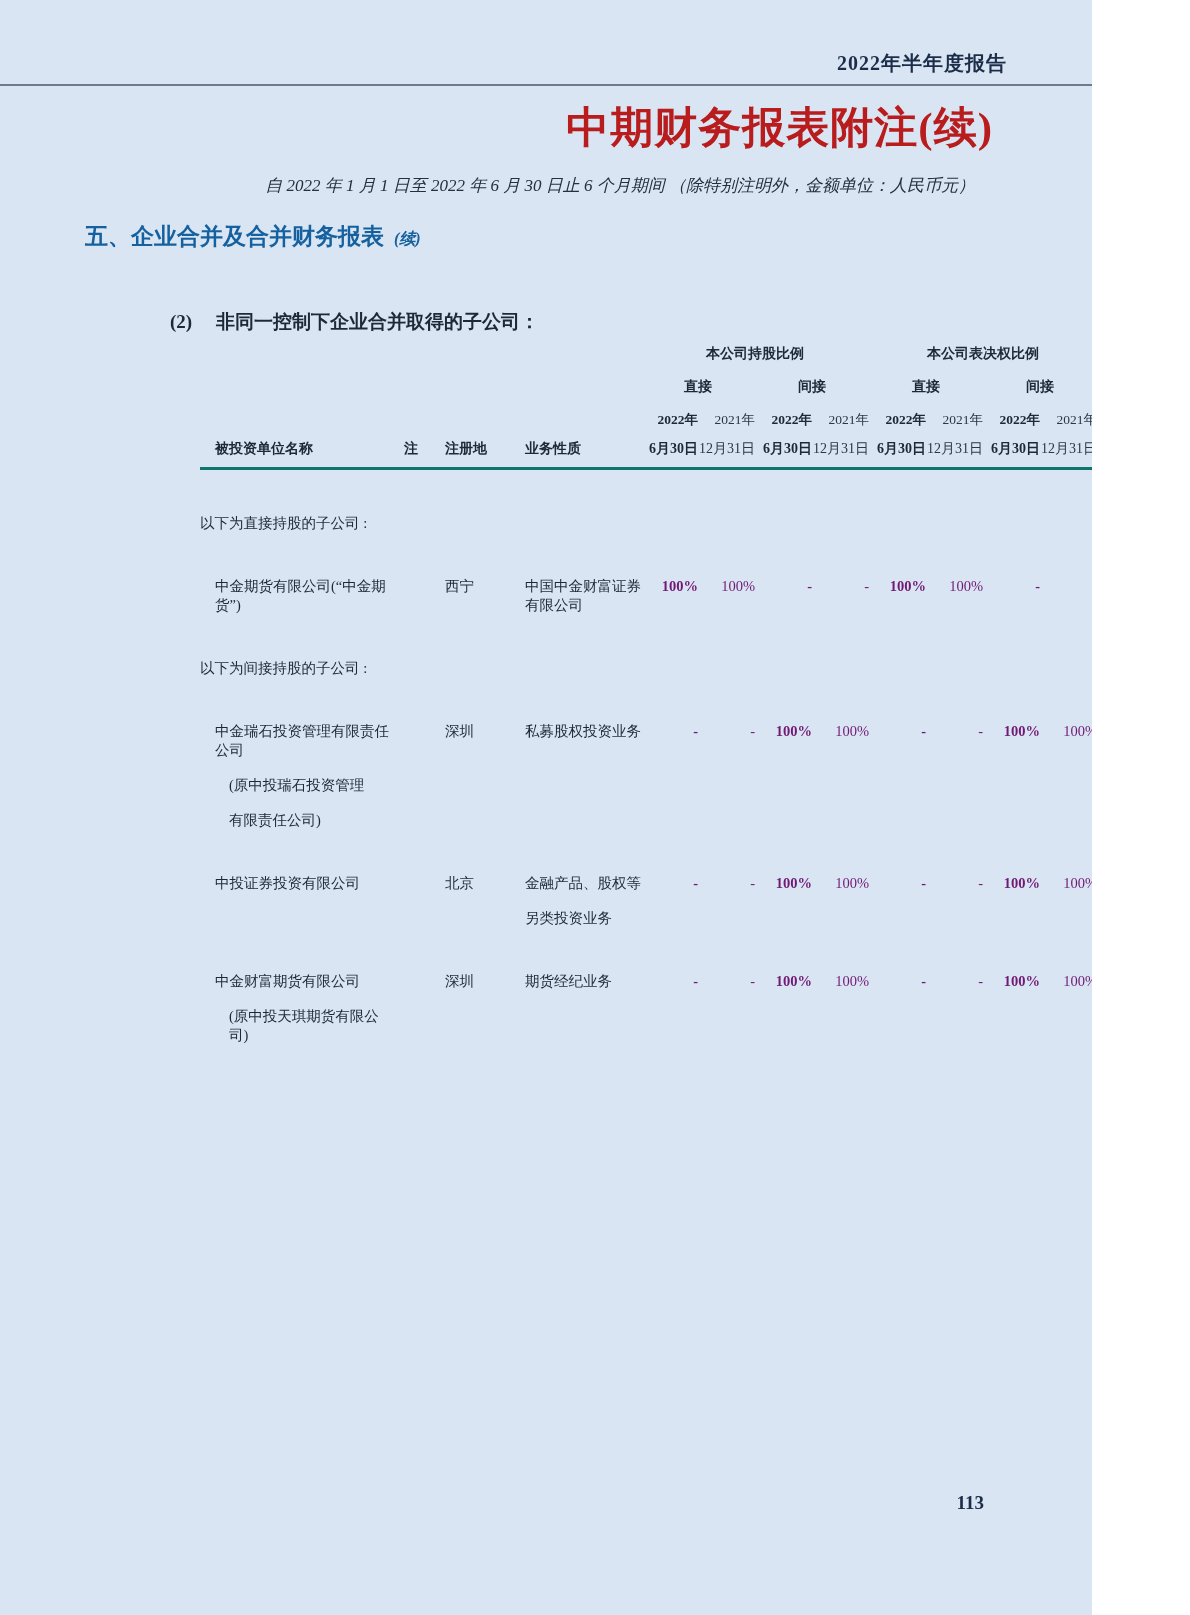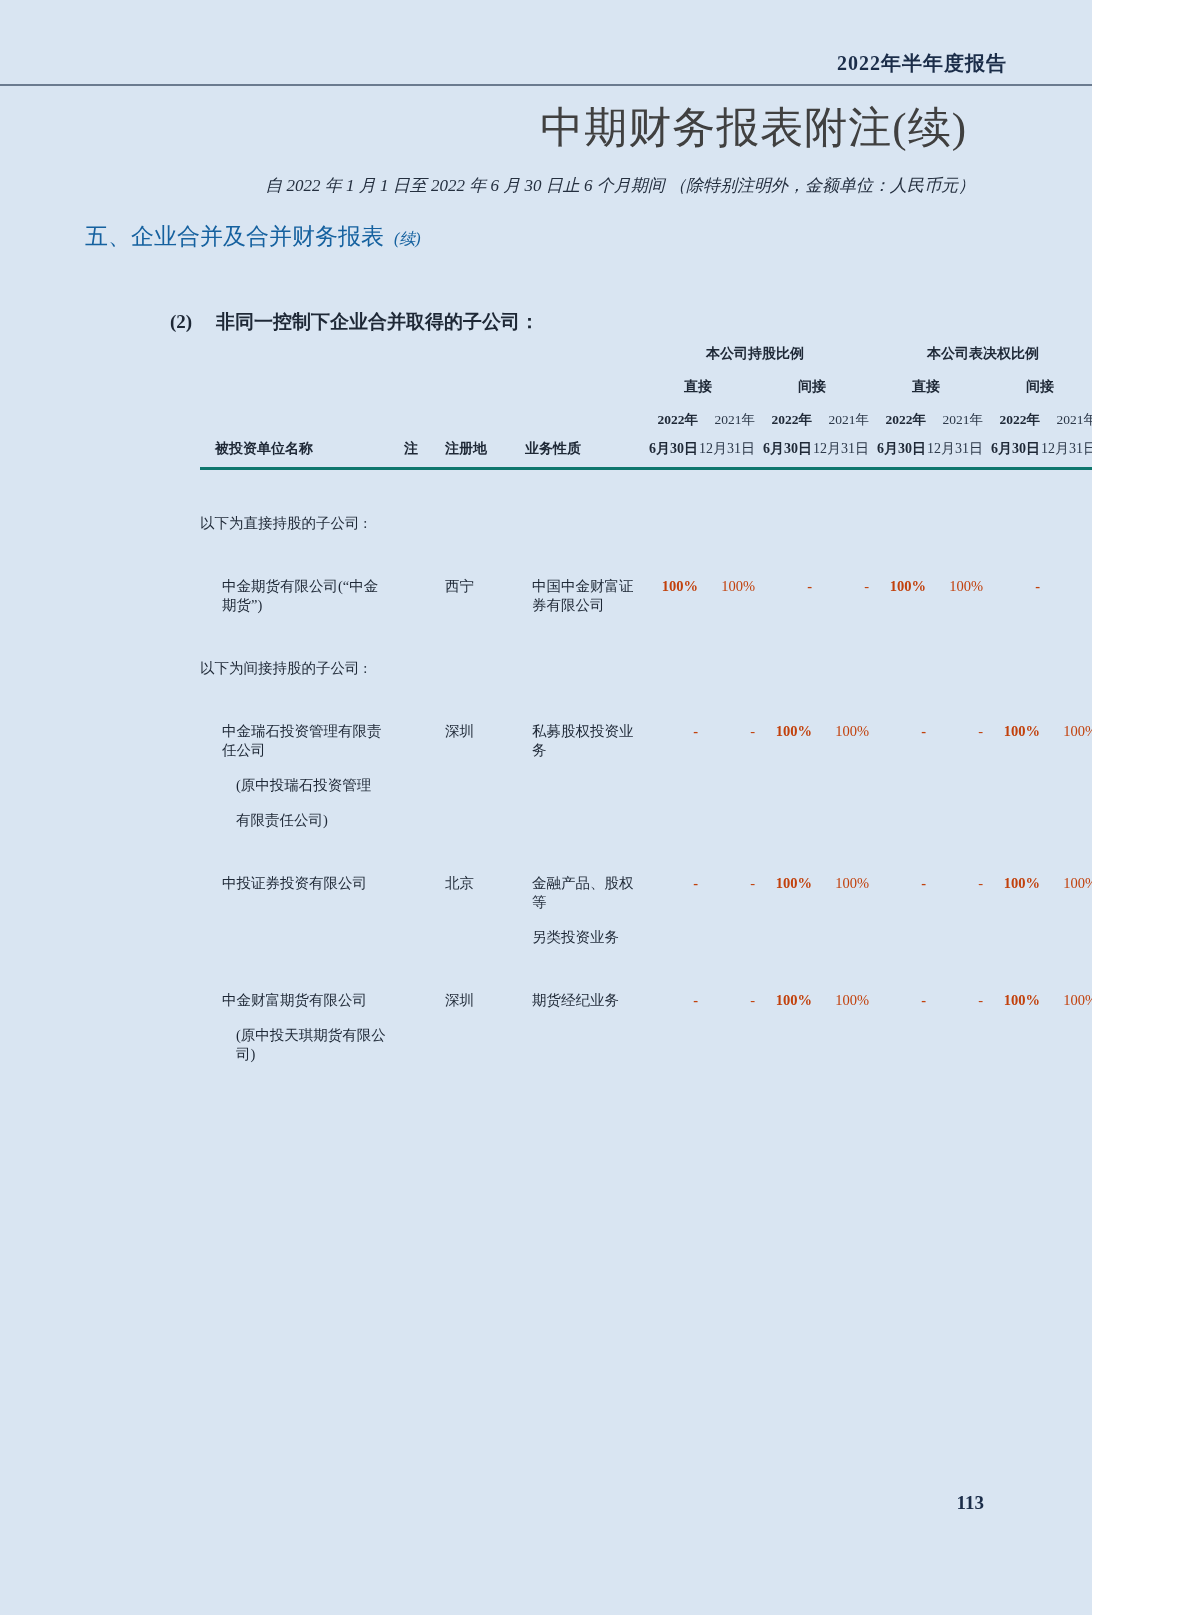--- a/index.html
+++ b/index.html
@@ -4,46 +4,46 @@
 <style>
   html,body { margin:0; padding:0; }
   .page {
     position:relative; width:1092px; height:1615px;
     background:#d9e5f2; overflow:hidden;
     font-family:"Liberation Serif","DejaVu Serif",serif;
     color:#1e2836;
   }
   .report-label { position:absolute; top:50px; right:85px; font-size:20px; font-weight:bold; color:#1b2d49; letter-spacing:1px; }
   .top-rule { position:absolute; top:84px; left:0; width:1105px; height:2px; background:#6b7b8f; }
-  .doc-title { position:absolute; top:99px; right:125px; font-size:43px; font-weight:normal; color:#404040; letter-spacing:1px; }
+  .doc-title { position:absolute; top:99px; right:99px; font-size:43px; font-weight:bold; color:#b91c1c; letter-spacing:1px; }
   .doc-subtitle { position:absolute; top:174px; right:117px; font-size:17px; font-style:italic; color:#242f3f; }
 
-  .sec-heading { position:absolute; top:221px; left:85px; font-size:23px; font-weight:normal; color:#15619f; }
+  .sec-heading { position:absolute; top:221px; left:85px; font-size:23px; font-weight:bold; color:#15619f; }
   .sec-heading .cont { font-size:16px; font-style:italic; margin-left:10px; }
   .item1 { position:absolute; top:262px; left:125px; font-size:21px; font-weight:bold; }
   .item1 .no { display:inline-block; width:46px; }
   .item1 .cont { font-size:16px; font-style:italic; font-weight:normal; margin-left:12px; color:#242f3f; }
   .item2 { position:absolute; top:309px; left:170px; font-size:19px; font-weight:bold; }
   .item2 .no { display:inline-block; width:46px; }
 
   .subs-table { position:absolute; top:345px; left:200px; }
   table { border-collapse:collapse; table-layout:fixed; width:950px; }
   th, td { padding:0; font-weight:normal; text-align:left; vertical-align:bottom; }
   tr.h1 th, tr.h2 th { font-size:14px; font-weight:bold; text-align:center; padding-bottom:15px; }
   tr.h3 th.num { padding-bottom:11px; }
   tr.h4 th, tr.h4 td { border-bottom:3px solid #0f766e; padding-bottom:9px; }
   tr.h4 th { font-size:14px; font-weight:bold; }
   .num { text-align:right; font-size:13.5px; }
   th.num { font-weight:bold; }
   th.num.lt { font-weight:normal; color:#2b3748; }
   td.num.b { font-weight:bold; }
-  td.num { color:#c2410c; }
+  td.num { color:#701a75; }
 
   tr.label-row td, tr.data-row td { padding-top:44px; vertical-align:top; font-size:14.5px; line-height:19px; }
-  .cellline { line-height:19px;margin-left:7px; }
+  .cellline { line-height:19px; }
   .cellline + .cellline { margin-top:16px; }
   .indent { padding-left:14px; }
   th.name, td.name { padding-left:15px; }
   th.note, td.note { padding-left:14px; }
   th.place, td.place { padding-left:15px; }
   th.biz, td.biz { padding-left:15px; }
 
   .page-number { position:absolute; top:1492px; right:108px; font-size:19px; font-weight:bold; color:#1b2d49; }
 </style>
 </head>

